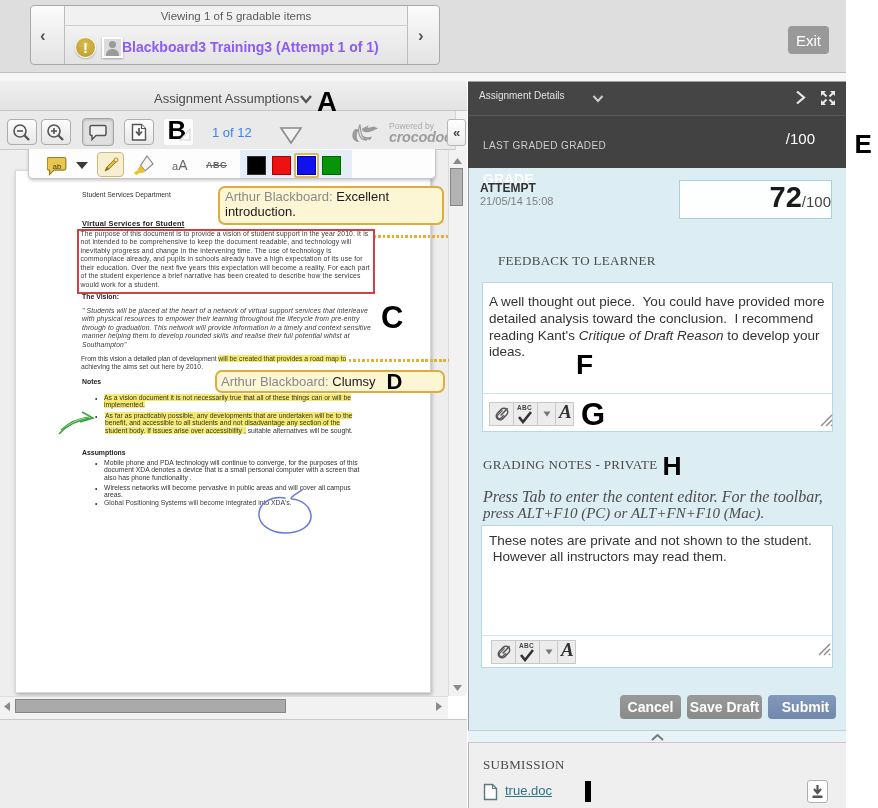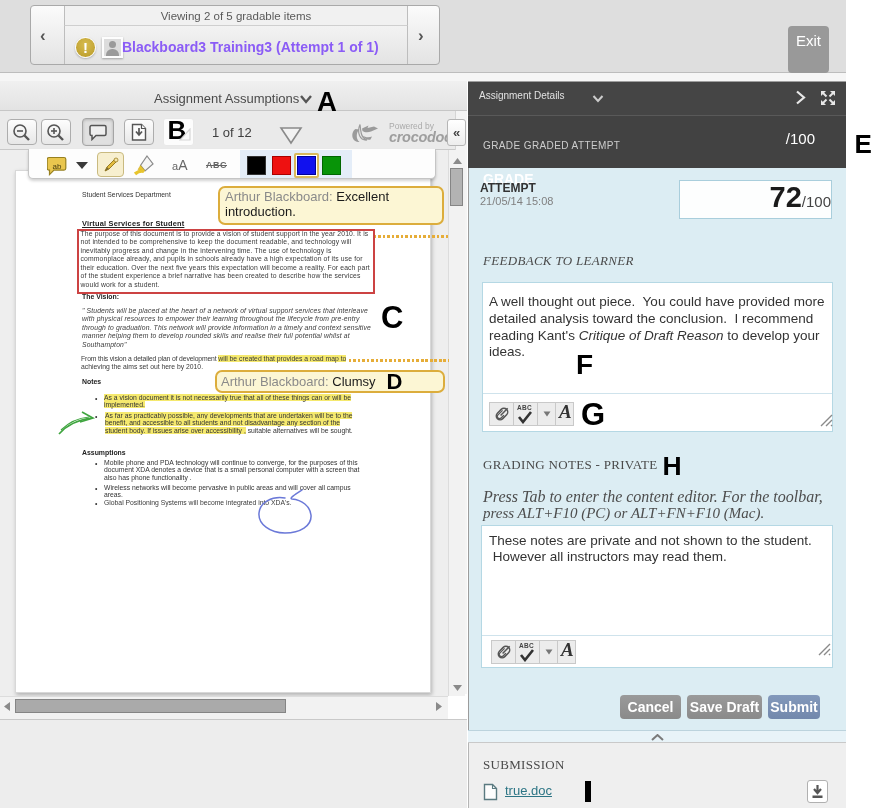--- a/index.html
+++ b/index.html
@@ -11,33 +11,33 @@
 </head>
 <body>
 
 <div class="abs" id="topbar" style="left:0;top:0;width:846px;height:72px;background:#dedede;"></div>
 <div class="abs" style="left:0;top:72px;width:846px;height:9px;background:#f6f6f6;border-top:1px solid #bdbdbd;box-sizing:border-box;"></div>
 
 
 <div class="abs" style="left:30px;top:5px;width:410px;height:60px;background:linear-gradient(#fbfbfb,#e3e3e3);border:1px solid #a9a9a9;border-radius:4px;box-sizing:border-box;"></div>
 <div class="abs" style="left:64px;top:6px;width:344px;height:20px;background:#f1f1f1;border-left:1px solid #bdbdbd;border-right:1px solid #bdbdbd;border-bottom:1px solid #cfcfcf;box-sizing:border-box;"></div>
 <div class="abs" style="left:64px;top:26px;width:344px;height:38px;border-left:1px solid #bdbdbd;border-right:1px solid #bdbdbd;box-sizing:border-box;"></div>
-<div class="abs" style="left:66px;top:10px;width:340px;text-align:center;font-size:11.5px;color:#5a5a5a;">Viewing 2 of 5 gradable items</div>
+<div class="abs" style="left:66px;top:10px;width:340px;text-align:center;font-size:11.5px;color:#5a5a5a;">Viewing 1 of 5 gradable items</div>
 <div class="abs" style="left:40px;top:26px;font-size:17px;font-weight:bold;color:#555;">‹</div>
 <div class="abs" style="left:418px;top:26px;font-size:17px;font-weight:bold;color:#555;">›</div>
 
 <div class="abs" style="left:75px;top:37px;width:21px;height:21px;border-radius:50%;background:radial-gradient(circle at 50% 35%,#d8bc50,#b89a28);border:1px solid #fff;box-sizing:border-box;box-shadow:0 1px 2px rgba(0,0,0,.25);color:#fff;font-weight:bold;font-size:15px;text-align:center;line-height:19px;">!</div>
 
 <div class="abs" style="left:102px;top:37px;width:21px;height:21px;background:#dcdcdc;border:2px solid #fdfdfd;box-sizing:border-box;box-shadow:0 1px 2px rgba(0,0,0,.3);overflow:hidden;">
   <div class="abs" style="left:5px;top:2px;width:7px;height:7px;border-radius:50%;background:#9a9a9a;"></div>
   <div class="abs" style="left:2px;top:10px;width:13px;height:8px;border-radius:6px 6px 0 0;background:#9a9a9a;"></div>
 </div>
 <div class="abs" style="left:122px;top:39px;font-size:14px;font-weight:bold;color:#8b5cf6;">Blackboard3 Training3 (Attempt 1 of 1)</div>
 
-<div class="abs" style="left:788px;top:26px;width:41px;height:47px;background:#999;border-radius:4px;color:#fff;font-size:15px;text-align:center;line-height:30px;">Exit</div>
+<div class="abs" style="left:788px;top:26px;width:41px;height:28px;background:#999;border-radius:4px;color:#fff;font-size:15px;text-align:center;line-height:30px;">Exit</div>
 
 
 
 <div class="abs" style="left:0;top:81px;width:467px;height:30px;background:linear-gradient(#f0f0f0,#e3e3e3);border-bottom:1px solid #c6c6c6;box-sizing:border-box;"></div>
 <div class="abs" style="left:154px;top:91px;font-size:13px;color:#4a4a4a;">Assignment Assumptions</div>
 <svg class="abs" style="left:299px;top:95px;" width="14" height="9">
     <path d="M2 1 L7 7 L12 1" stroke="#555" stroke-width="2.4" fill="none"></path>
   </svg>
 <div class="ltr" style="left:317px;top:88px;font-size:27.5px;">A</div>
 
@@ -67,21 +67,21 @@
 <div class="abs" style="left:124px;top:119px;width:30px;height:26px;background:linear-gradient(#fdfdfd,#e7e7e7);border:1px solid #adadad;border-radius:4px;box-sizing:border-box;"></div>
 <svg class="abs" style="left:131px;top:123px;" width="16" height="19">
     <path d="M1.5 1.5 h9 l4 4 v11.5 h-13 z" stroke="#555" stroke-width="1.4" fill="#fbfbfb"></path>
     <path d="M10.5 1.5 v4 h4" stroke="#555" stroke-width="1.2" fill="#fff"></path>
     <path d="M8 5 v6 M5 8.5 l3 3.5 3 -3.5" stroke="#555" stroke-width="1.7" fill="none"></path>
   </svg>
 <div class="abs" style="left:163px;top:118px;width:31px;height:28px;background:#fcfcfc;border:1px solid #e8e8e8;border-radius:3px;box-sizing:border-box;"></div><div class="ltr" style="left:167.5px;top:117px;font-size:26px;">B</div>
 <svg class="abs" style="left:179px;top:128px;" width="12" height="13">
     <path d="M1 12 L11 12 L11 1 Z" fill="#fafafa" stroke="#d5d5d5" stroke-width="1.2"></path>
   </svg>
-<div class="abs" style="left:212px;top:125px;font-size:13px;color:#404040;">1 of 12</div>
+<div class="abs" style="left:212px;top:125px;font-size:13px;color:#3b82f6;">1 of 12</div>
 <svg class="abs" style="left:277px;top:124px;" width="28" height="22">
     <path d="M4 4 L24 4 L14 19 Z" stroke="#8a8a8a" stroke-width="1.6" fill="#f2f2f2"></path>
   </svg>
 
 <svg class="abs" style="left:351px;top:122px;" width="28" height="22" viewBox="0 0 28 22">
  <path d="M4.5 7 C1.5 9 0.5 13 2 16.5 C3 19 6 20.5 8.5 20 C6.5 18.5 5.5 16 5.8 13 C6 10.5 7 8.5 8.5 7.5 Z" fill="#9b9b9b"></path>
  <path d="M9 2.5 C7.5 6 7.3 10.5 8.5 13.5 C9.8 16.5 12.5 18.3 16 18 C13 16.8 11 14.5 10.3 11.5 C9.6 8.5 9.3 5.5 9 2.5 Z" fill="none" stroke="#9b9b9b" stroke-width="1.2"></path>
  <path d="M11 6.5 L17.5 3.5 L16.5 6 L23 4.5 L27 6.5 L20 9.5 C17 10.8 13.5 10.5 11.5 9 Z" fill="#9b9b9b"></path>
  <path d="M11.5 13.5 C14 15.5 18 15.8 21 14.5 L19.5 17.5 C16.5 18.3 13.5 16.5 11.5 13.5 Z" fill="#9b9b9b"></path>
 </svg>
@@ -174,32 +174,32 @@
  <g fill="#e8e8e8">
       <path d="M1 1 h5 l-5 5 z"></path>
       <path d="M15 1 v5 l-5 -5 z"></path>
       <path d="M1 15 h5 l-5 -5 z"></path>
       <path d="M15 15 h-5 l5 -5 z"></path>
     </g>
 </svg>
 
 <div class="abs" style="left:468px;top:115px;width:378px;height:53px;background:#424242;border-top:1px solid #595959;box-sizing:border-box;"></div>
 <div class="abs" style="left:483px;top:123px;font-size:14px;font-weight:bold;color:#fff;margin-top:48px;">GRADE</div>
-<div class="abs" style="left:483px;top:140px;font-size:10px;color:#cdcdcd;letter-spacing:0.4px;">GRADE GRADED ATTEMPT</div>
+<div class="abs" style="left:483px;top:140px;font-size:10px;color:#cdcdcd;letter-spacing:0.4px;">LAST GRADED GRADED</div>
 <div class="abs" style="left:740px;top:130px;width:75px;text-align:right;font-size:15px;color:#fff;">/100</div>
 <div class="ltr" style="left:854.5px;top:131px;font-size:26px;">E</div>
 
 
 <div class="abs" style="left:480px;top:181px;font-size:12px;font-weight:bold;color:#333;">ATTEMPT</div>
 <div class="abs" style="left:480px;top:195px;font-size:11px;color:#808080;">21/05/14 15:08</div>
 <div class="abs" style="left:679px;top:180px;width:153px;height:39px;background:#fdfefe;border:1px solid #a9cedc;box-sizing:border-box;"></div>
 <div class="abs" style="left:679px;top:185px;width:152px;text-align:right;font-size:15px;color:#444;line-height:25px;"><span style="font-size:29px;font-weight:bold;color:#1a1a1a;">72</span>/100</div>
 
 
-<div class="serifh" style="left:483px;top:253px;font-style:italic;">FEEDBACK TO LEARNER</div>
+<div class="serifh" style="left:498px;top:253px;">FEEDBACK TO LEARNER</div>
 <div class="abs" style="left:482px;top:282px;width:351px;height:150px;background:#fff;border:1px solid #b5d8e4;box-sizing:border-box;"></div>
 <div class="abs" style="left:489px;top:294.2px;font-size:13.5px;color:#333;line-height:16.7px;white-space:nowrap;">A well thought out piece.&nbsp; You could have provided more<br>detailed analysis toward the conclusion.&nbsp; I recommend<br>reading Kant's <i>Critique of Draft Reason</i> to develop your<br>ideas.</div>
 <div class="ltr" style="left:576px;top:351px;font-size:28px;">F</div>
 <div class="abs" style="left:483px;top:393px;width:349px;height:38px;border-top:1px solid #cfe3ec;box-sizing:border-box;"></div>
 
 <g id="fbtools"></g>
 <div class="abs" style="left:489px;top:402px;width:85px;height:24px;background:#ececec;border:1px solid #c9c9c9;box-sizing:border-box;"></div>
 <div class="abs" style="left:513px;top:402px;width:1px;height:24px;background:#c9c9c9;"></div>
 <div class="abs" style="left:537px;top:402px;width:1px;height:24px;background:#c9c9c9;"></div>
 <div class="abs" style="left:555px;top:402px;width:1px;height:24px;background:#c9c9c9;"></div>
@@ -249,21 +249,21 @@
     <path d="M0.5 0.5 L7.5 0.5 L4 5.5 Z" fill="#777"></path>
   </svg>
 <div class="abs" style="left:561px;top:639px;font-family:'Liberation Serif',serif;font-style:italic;font-weight:bold;font-size:19px;color:#333;">A</div>
 <svg class="abs" style="left:818px;top:643px;" width="13" height="13">
     <path d="M12 1 L1 12 M12 6 L6 12 M12 11 L11 12" stroke="#8a8a8a" stroke-width="1.4"></path>
   </svg>
 
 
 <div class="abs" style="left:620px;top:695px;width:61px;height:24px;background:linear-gradient(#9a9a9a,#8a8a8a);border-radius:4px;color:#fff;font-size:14px;font-weight:bold;text-align:center;line-height:24px;">Cancel</div>
 <div class="abs" style="left:687px;top:695px;width:75px;height:24px;background:linear-gradient(#9a9a9a,#8a8a8a);border-radius:4px;color:#fff;font-size:14px;font-weight:bold;text-align:center;line-height:24px;">Save Draft</div>
-<div class="abs" style="left:768px;top:695px;width:52px;height:24px;background:linear-gradient(#8399bb,#7288ac);border-radius:4px;color:#fff;font-size:14px;font-weight:bold;text-align:center;line-height:24px;">Submit</div>
+<div class="abs" style="left:768px;top:695px;width:61px;height:24px;background:linear-gradient(#8399bb,#7288ac);border-radius:4px;color:#fff;font-size:14px;font-weight:bold;text-align:center;line-height:24px;padding-left:7px;">Submit</div>
 
 
 <div class="abs" style="left:468px;top:730px;width:378px;height:13px;background:#e8f3f8;border-top:1px solid #bcd3dd;border-bottom:1px solid #c9c9c9;box-sizing:border-box;"></div>
 <svg class="abs" style="left:651px;top:734px;" width="13" height="7">
     <path d="M1 6 L6.5 1 L12 6" stroke="#7a7a7a" stroke-width="2" fill="none"></path>
   </svg>
 
 
 <div class="abs" style="left:468px;top:743px;width:378px;height:65px;background:#efefef;border-left:1px solid #b5b5b5;box-sizing:border-box;"></div>
 <div class="serifh" style="left:483px;top:757px;">SUBMISSION</div>

